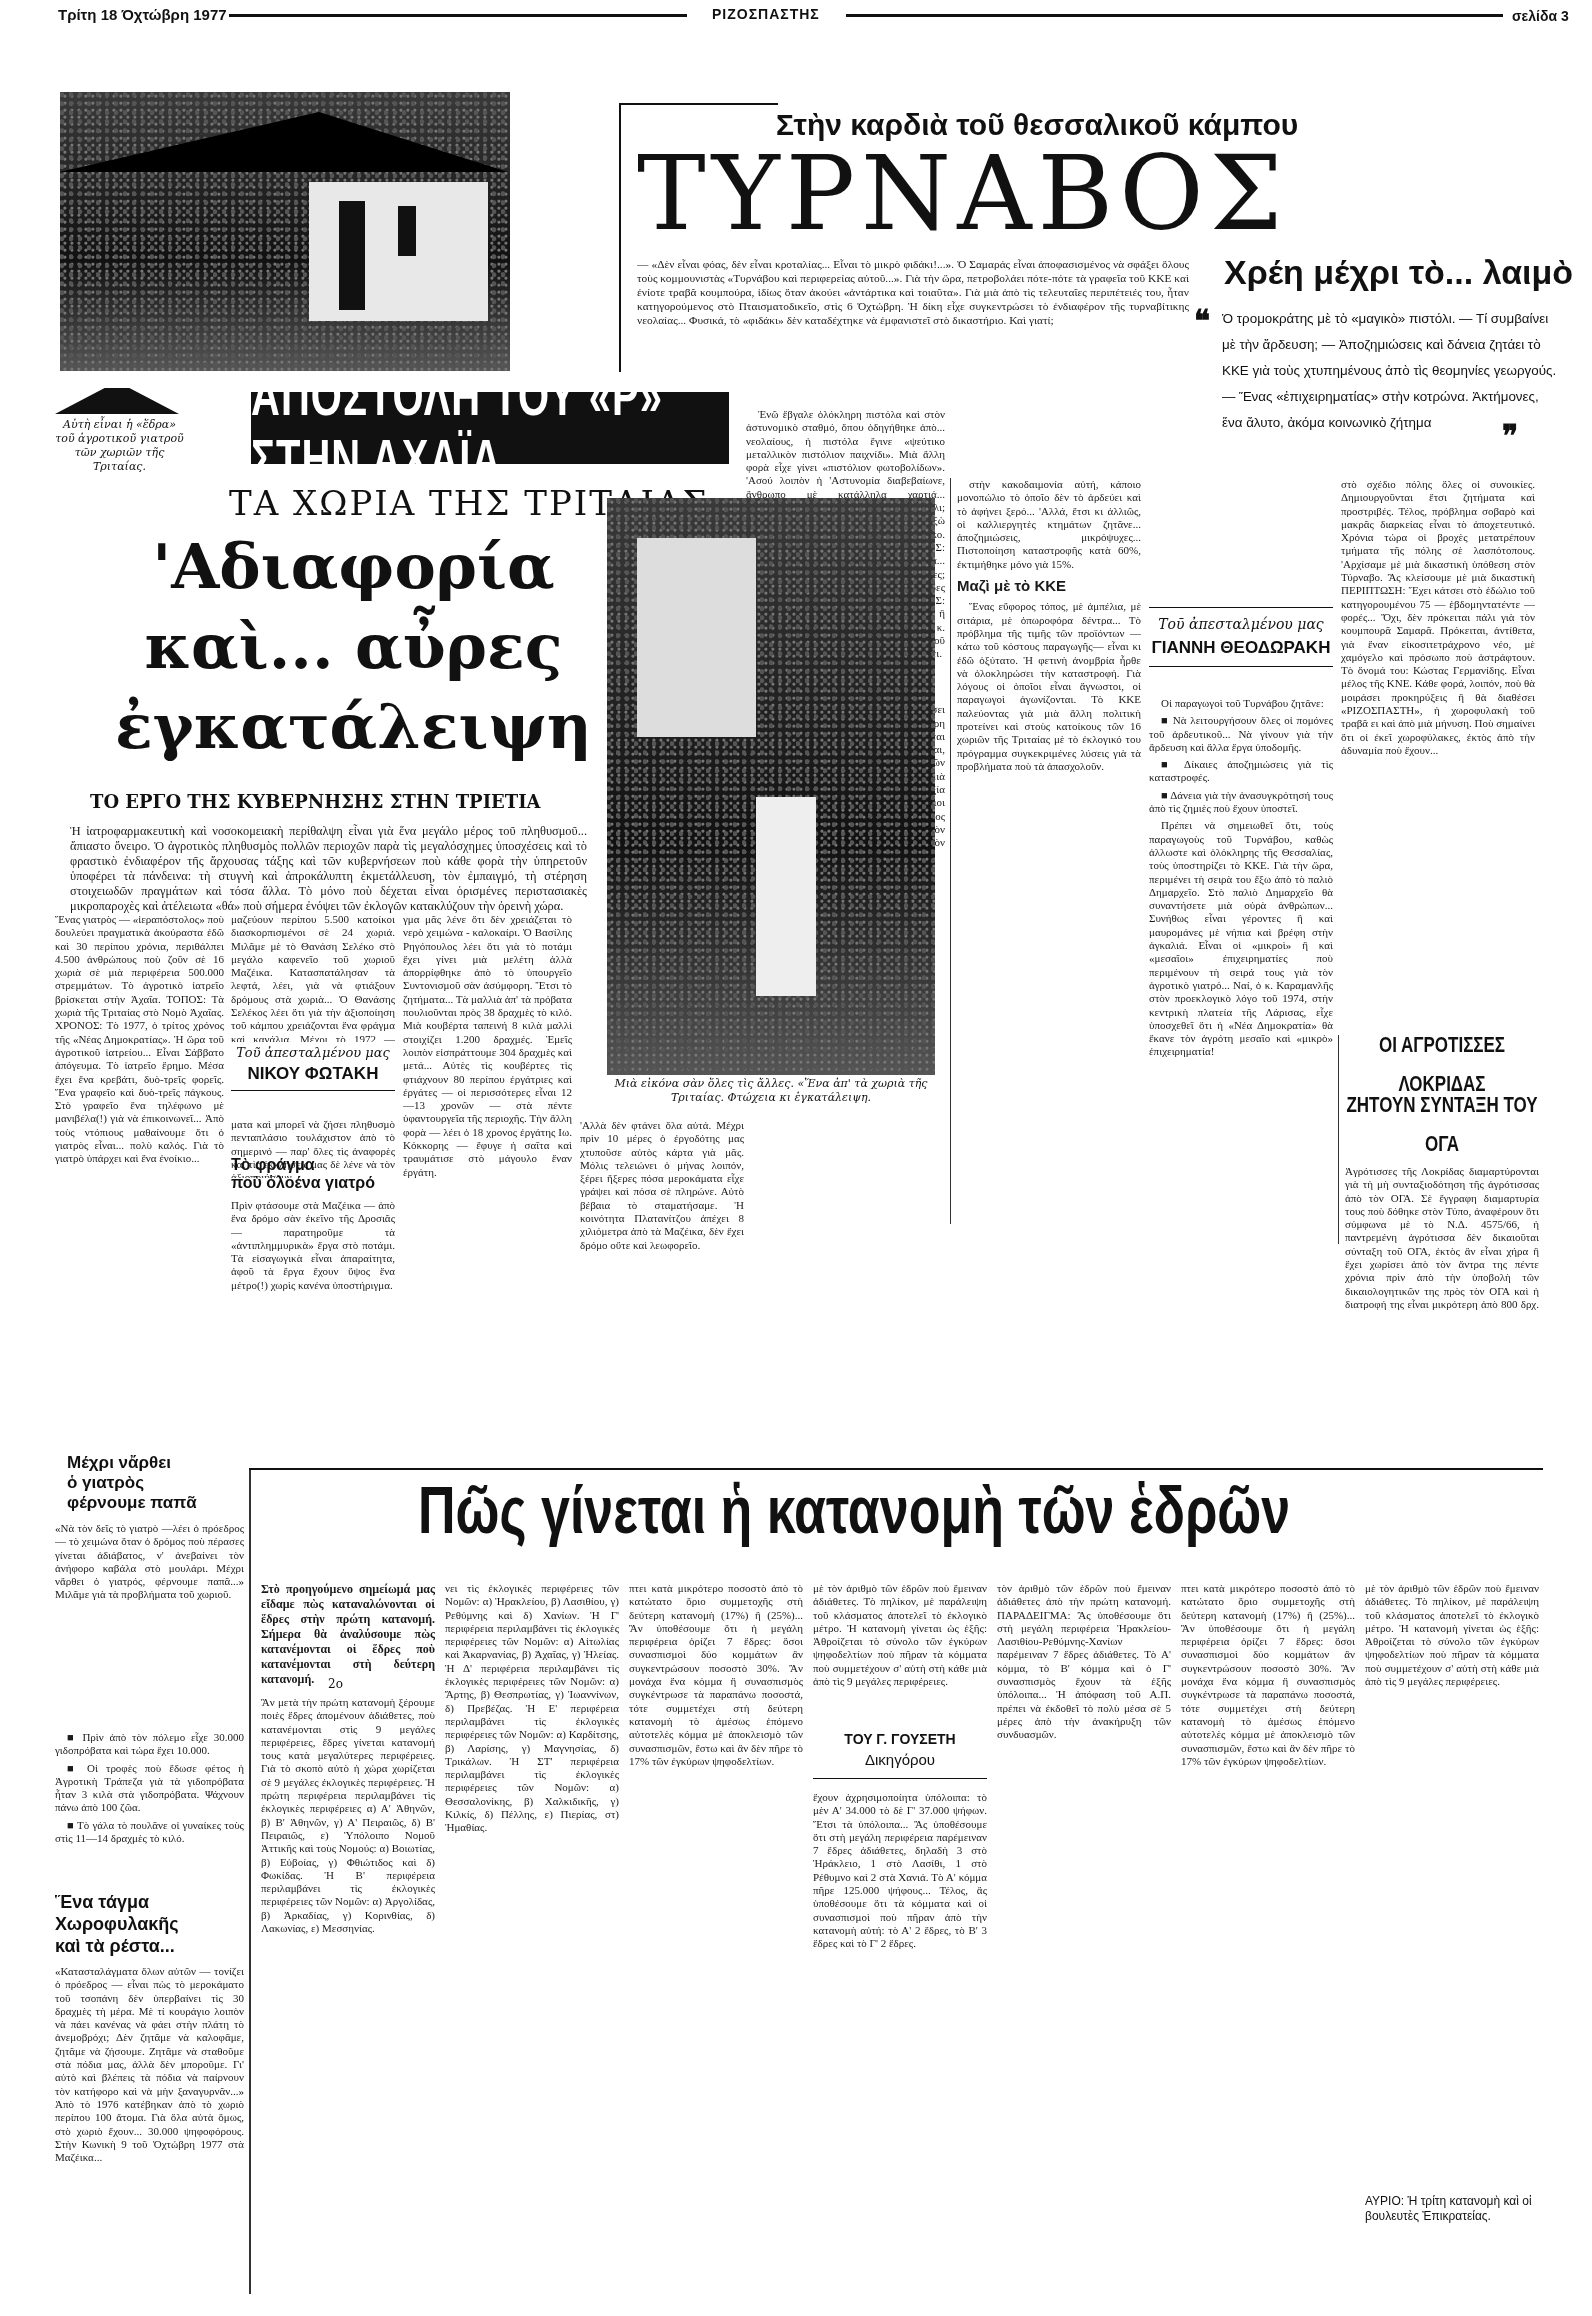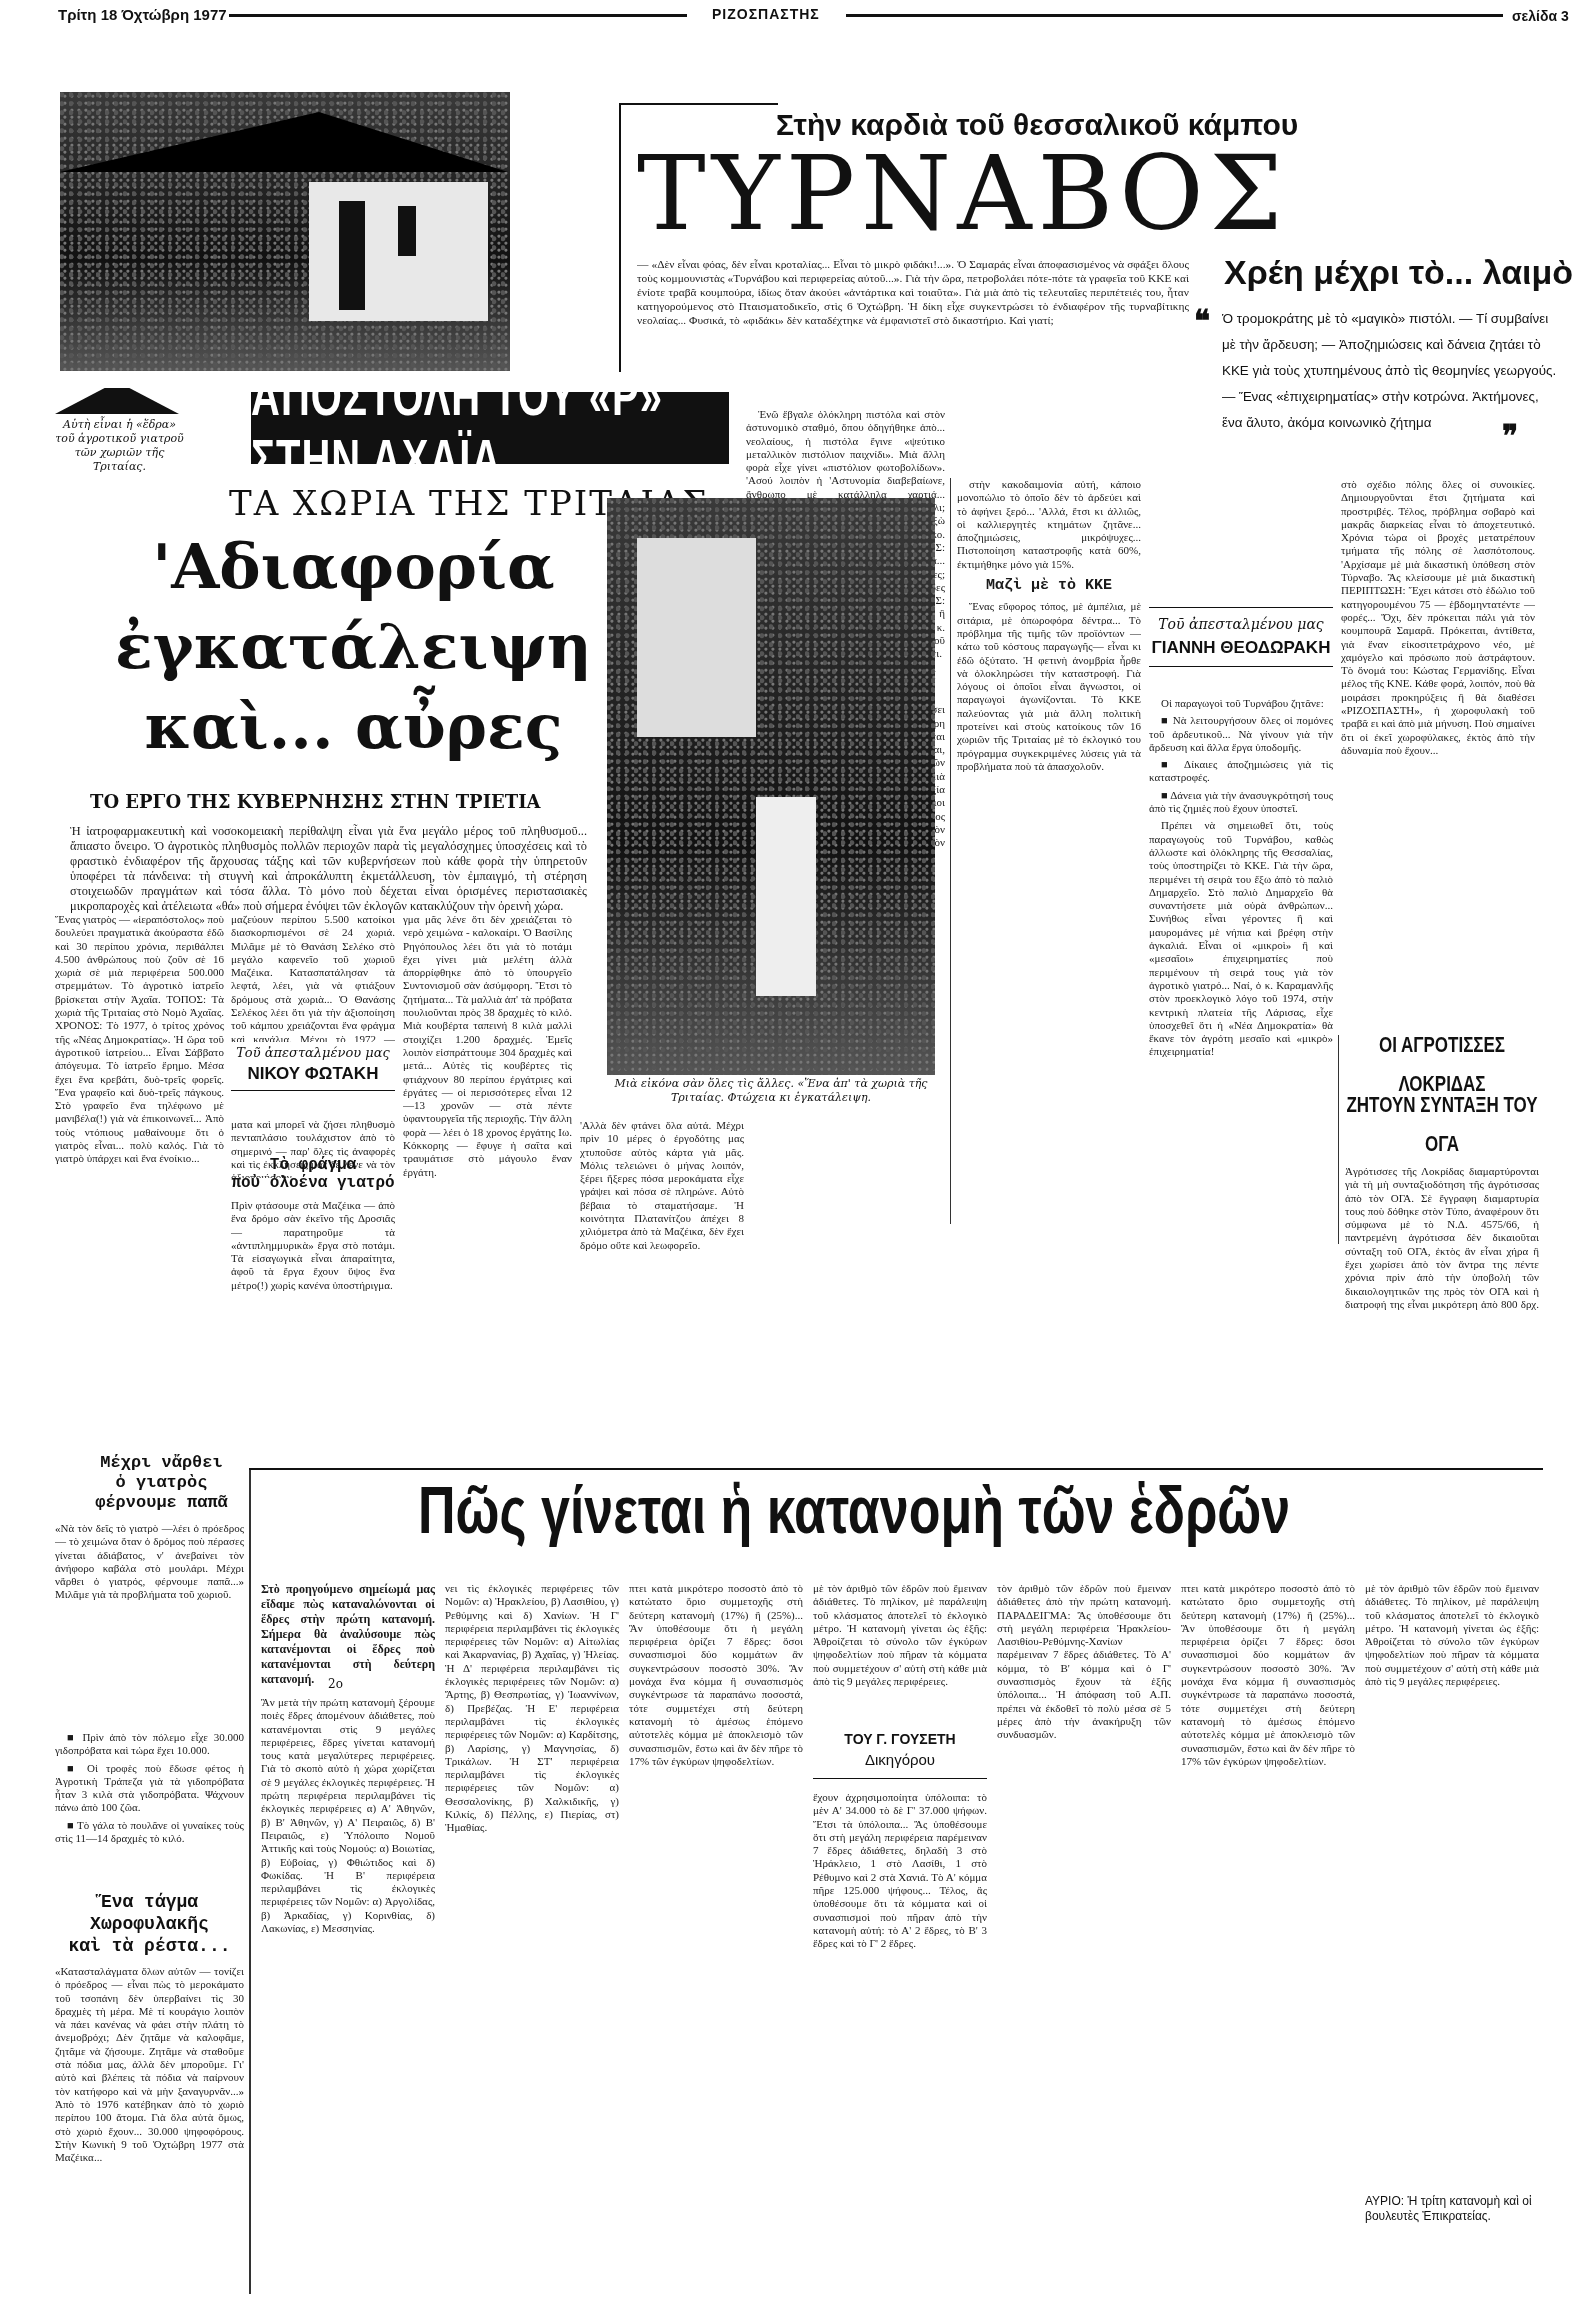--- a/index.html
+++ b/index.html
@@ -12,21 +12,21 @@
                text-align: justify; color: #1a1a1a; overflow: hidden; }
   .body-text p { margin: 0 0 4px 0; text-indent: 12px; }
   .sans { font-family: "Liberation Sans", sans-serif; }
   .photo { position: absolute; background: #222; overflow: hidden; }
   .photo .noise { position: absolute; inset: 0;
     background:
       radial-gradient(circle at 20% 30%, #555 0 2px, transparent 3px) 0 0/9px 9px,
       radial-gradient(circle at 70% 60%, #777 0 1px, transparent 2px) 0 0/7px 7px,
       linear-gradient(180deg, #3a3a3a, #111 60%, #555); }
   .caption { font-family: "DejaVu Serif", serif; font-style: italic; font-size: 11px; text-align: center; line-height: 14px; }
-  .sub-head { font-family: Liberation Mono, monospace; font-weight: bold; text-align: center; }
+  .sub-head { font-family: Liberation Sans, sans-serif; font-weight: bold; text-align: left; }
   .col-sep { position: absolute; width: 1px; background: #333; }
 </style>
 </head>
 <body>
 
 <div class="abs masthead-text" style="left:58px;top:6px;">Τρίτη 18 Όχτώβρη 1977</div>
 <div class="rule" style="left:229px;top:14px;width:458px;height:3px;"></div>
 <div class="abs masthead-text" style="left:712px;top:6px;font-size:14px;letter-spacing:1px;">ΡΙΖΟΣΠΑΣΤΗΣ</div>
 <div class="rule" style="left:846px;top:14px;width:657px;height:3px;"></div>
 <div class="abs masthead-text" style="left:1512px;top:8px;font-size:14px;">σελίδα 3</div>
@@ -87,22 +87,22 @@
 <div class="col-sep" style="left:1338px;top:1035px;height:209px;"></div>
 <div class="abs" style="left:1345px;top:1035px;width:194px;">
   <div class="sans" style="font-weight:bold;font-size:17px;text-align:center;line-height:30px;transform:scaleY(1.3);">ΟΙ ΑΓΡΟΤΙΣΣΕΣ ΛΟΚΡΙΔΑΣ</div>
   <div class="sans" style="font-weight:bold;font-size:17px;text-align:center;line-height:30px;transform:scaleY(1.3);">ΖΗΤΟΥΝ ΣΥΝΤΑΞΗ ΤΟΥ ΟΓΑ</div>
   <div class="body-text" style="margin-top:10px;height:149px;">Ἀγρότισσες τῆς Λοκρίδας διαμαρτύρονται γιὰ τὴ μὴ συνταξιοδότηση τῆς ἀγρότισσας ἀπὸ τὸν ΟΓΑ. Σὲ ἔγγραφη διαμαρτυρία τους ποὺ δόθηκε στὸν Τύπο, ἀναφέρουν ὅτι σύμφωνα μὲ τὸ Ν.Δ. 4575/66, ἡ παντρεμένη ἀγρότισσα δὲν δικαιοῦται σύνταξη τοῦ ΟΓΑ, ἐκτὸς ἂν εἶναι χήρα ἢ ἔχει χωρίσει ἀπὸ τὸν ἄντρα της πέντε χρόνια πρὶν ἀπὸ τὴν ὑποβολὴ τῶν δικαιολογητικῶν της πρὸς τὸν ΟΓΑ καὶ ἡ διατροφή της εἶναι μικρότερη ἀπὸ 800 δρχ. Ὅμως, παρόλα αὐτά, φορολογοῦνται σὰ ν' ἀπόκτησαν καὶ ἐξαιρετικῶς ἀνὰ τὸ κόστος — τιμές. Ἡ κυβέρνηση, ἐπιγραμμαζόμενη στὴ διαμαρτυρία τους οἱ ἀγρότισσες, καλεῖται ν' ἀπαντήσει γιατί δὲν ἰσχυρίζεται δεῖ ἴσης τὴν ἰσότητα μεταξὺ ἀνδρῶν καὶ γυναικῶν ἀποκλείει τὶς ἀγρότισσες ἀπὸ τὴ σύνταξη.</div>
 </div>
 
 <div class="abs" style="left:229px;top:483px;font-family:'DejaVu Serif',serif;font-size:34px;letter-spacing:2px;">ΤΑ ΧΩΡΙΑ ΤΗΣ ΤΡΙΤΑΙΑΣ</div>
 <div class="abs" style="left:55px;top:527px;width:597px;">
   <div style="font-family:'DejaVu Serif',serif;font-weight:bold;font-size:62px;line-height:80px;text-align:center;">'Αδιαφορία</div>
+  <div style="font-family:'DejaVu Serif',serif;font-weight:bold;font-size:62px;line-height:80px;text-align:center;">καὶ... αὖρες</div>
   <div style="font-family:'DejaVu Serif',serif;font-weight:bold;font-size:62px;line-height:80px;text-align:center;">ἐγκατάλειψη</div>
-  <div style="font-family:'DejaVu Serif',serif;font-weight:bold;font-size:62px;line-height:80px;text-align:center;">καὶ... αὖρες</div>
 </div>
 
 <div class="photo" style="left:607px;top:498px;width:328px;height:577px;">
   <div class="noise"></div>
   <div class="abs" style="left:30px;top:40px;width:119px;height:199px;background:#ddd;"></div>
   <div class="abs" style="left:149px;top:299px;width:60px;height:199px;background:#eee;"></div>
 </div>
 <div class="abs caption" style="left:597px;top:1077px;width:348px;">Μιὰ εἰκόνα σὰν ὅλες τὶς ἄλλες. «Ἕνα ἀπ' τὰ χωριὰ τῆς Τριταίας. Φτώχεια κι ἐγκατάλειψη.</div>
 
 <div class="abs" style="left:90px;top:791px;font-family:'DejaVu Serif',serif;font-weight:bold;font-size:18px;">ΤΟ ΕΡΓΟ ΤΗΣ ΚΥΒΕΡΝΗΣΗΣ ΣΤΗΝ ΤΡΙΕΤΙΑ</div>

